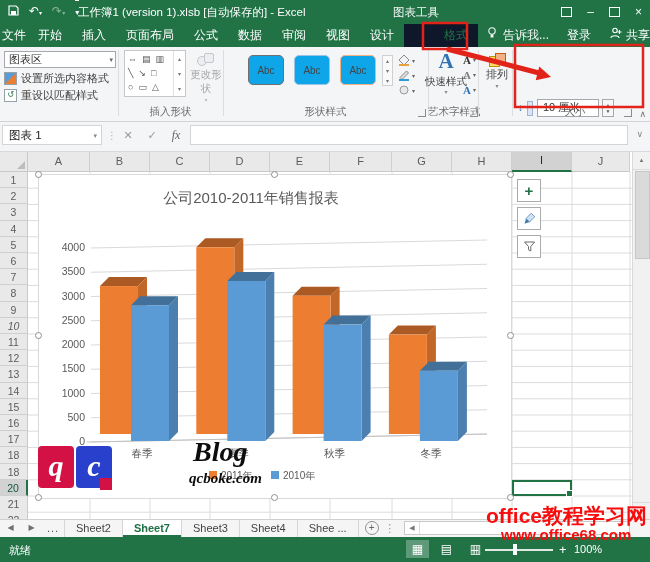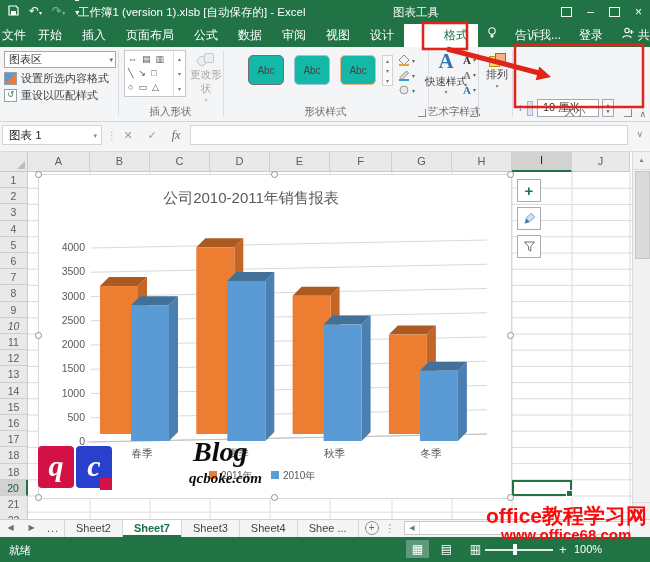--- a/index.html
+++ b/index.html
@@ -14,22 +14,22 @@
   .tb-title{position:absolute;left:78px;top:0;line-height:24px;font-size:11.5px;white-space:nowrap;}
   .tb-context{position:absolute;left:393px;top:0;line-height:24px;font-size:11.5px;opacity:.95;}
   .winbtns{position:absolute;right:8px;top:0;height:24px;display:flex;align-items:center;gap:15px;}
   .wb-box{width:9px;height:8px;border:1px solid #fff;display:inline-block;}
   .wb-txt{font-size:12px;line-height:24px;}
 
   
   .tabrow{position:absolute;top:24px;left:0;right:0;height:23px;background:#217346;display:flex;color:#fff;}
   .rtab{padding:0 10px;line-height:23px;font-size:12px;white-space:nowrap;}
   .rtab.first{padding:0 2px;}
-  .rtab.active{background:#ffffff;color:#217346;padding-left:40px;}
-  .tellme{display:flex;align-items:center;gap:18px;padding:0 9px;line-height:23px;font-size:12px;opacity:.95;white-space:nowrap;}
+  .rtab.active{background:#0f172a;color:#217346;padding-left:40px;}
+  .tellme{display:flex;align-items:center;gap:6px;padding:0 9px;line-height:23px;font-size:12px;opacity:.95;white-space:nowrap;}
   .tab-sp{flex:1;}
   .signin{line-height:23px;padding:0 9px;font-size:12px;white-space:nowrap;}
   .share{display:flex;align-items:center;gap:4px;padding:0 10px;line-height:23px;font-size:12px;white-space:nowrap;}
 
   
   .ribbon{position:absolute;top:47px;left:0;right:0;height:75px;background:#f4f5f7;border-bottom:1px solid #d2d3d5;box-sizing:border-box;}
   .gsep{position:absolute;top:3px;height:66px;width:1px;background:#dcdde0;}
   .glabel{position:absolute;bottom:2px;font-size:10.5px;color:#6f6f6f;text-align:center;white-space:nowrap;}
   .launcher{position:absolute;bottom:4px;width:7px;height:7px;border-right:1.5px solid #8c8c8c;border-bottom:1.5px solid #8c8c8c;}
   .collapse{position:absolute;right:4px;bottom:2px;font-size:9px;color:#6f6f6f;}
@@ -40,21 +40,21 @@
   .ico-reset{width:11px;height:11px;border:1px solid #98a0a8;background:#fff;font-size:8px;line-height:10px;text-align:center;color:#1e7145;}
   .gallery{position:absolute;left:124px;top:3px;width:62px;height:47px;background:#fff;border:1px solid #c6c7c9;box-sizing:border-box;padding:1px 12px 1px 3px;}
   .gr{display:flex;gap:5px;height:14px;align-items:center;font-size:9px;color:#555;}
   .gsc{position:absolute;right:0;top:0;width:11px;height:45px;border-left:1px solid #e0e0e0;font-size:6px;color:#777;display:flex;flex-direction:column;align-items:center;justify-content:space-around;}
   .chg{position:absolute;left:187px;top:6px;width:38px;text-align:center;color:#a9a9a9;font-size:10.5px;}
   .chg-shp{margin:0 auto;width:18px;height:15px;position:relative;}
   .chg-shp i{position:absolute;border:1.5px solid #c3c7cc;background:#eceef1;}
   .chg-c{left:0;top:3px;width:8px;height:8px;border-radius:50%;}
   .chg-s{left:7px;top:0;width:8px;height:8px;border-radius:2px;}
   .chg-dd{font-size:6px;color:#c0c0c0;}
-  .abc{position:absolute;top:8px;width:36px;height:30px;background:#14b8a6;border:1.5px solid;border-radius:5px;font-size:10px;color:#444;text-align:center;line-height:29px;box-sizing:border-box;}
+  .abc{position:absolute;top:8px;width:36px;height:30px;background:#0ea5e9;border:1.5px solid;border-radius:5px;font-size:10px;color:#444;text-align:center;line-height:29px;box-sizing:border-box;}
   .sscroll{position:absolute;left:382px;top:8px;width:11px;height:31px;border:1px solid #d0d0d0;background:#fafafa;font-size:6px;color:#777;display:flex;flex-direction:column;align-items:center;justify-content:space-around;box-sizing:border-box;}
   .sficons{position:absolute;left:398px;top:6px;width:28px;}
   .sfrow{display:flex;align-items:center;gap:2px;height:14px;margin-bottom:1px;font-size:6px;color:#666;}
   .qs-big{position:absolute;left:431px;top:3px;width:30px;text-align:center;font-family:"Liberation Serif","DejaVu Serif",serif;font-size:21px;font-weight:bold;color:#2e74b5;line-height:23px;}
   .qs-lbl{position:absolute;left:420px;top:28px;width:52px;text-align:center;font-size:10.5px;color:#3f3f3f;}
   .qs-dd{position:absolute;left:420px;top:41px;width:52px;text-align:center;font-size:6px;color:#888;}
   .wa-icons{position:absolute;left:463px;top:5px;width:18px;}
   .wa-r{display:flex;align-items:center;gap:2px;height:15px;font-size:6px;color:#666;}
   .waA{font-family:"Liberation Serif","DejaVu Serif",serif;font-weight:bold;font-size:11px;}
   .arrgrp{position:absolute;left:481px;top:6px;width:32px;text-align:center;font-size:11px;color:#3f3f3f;}

